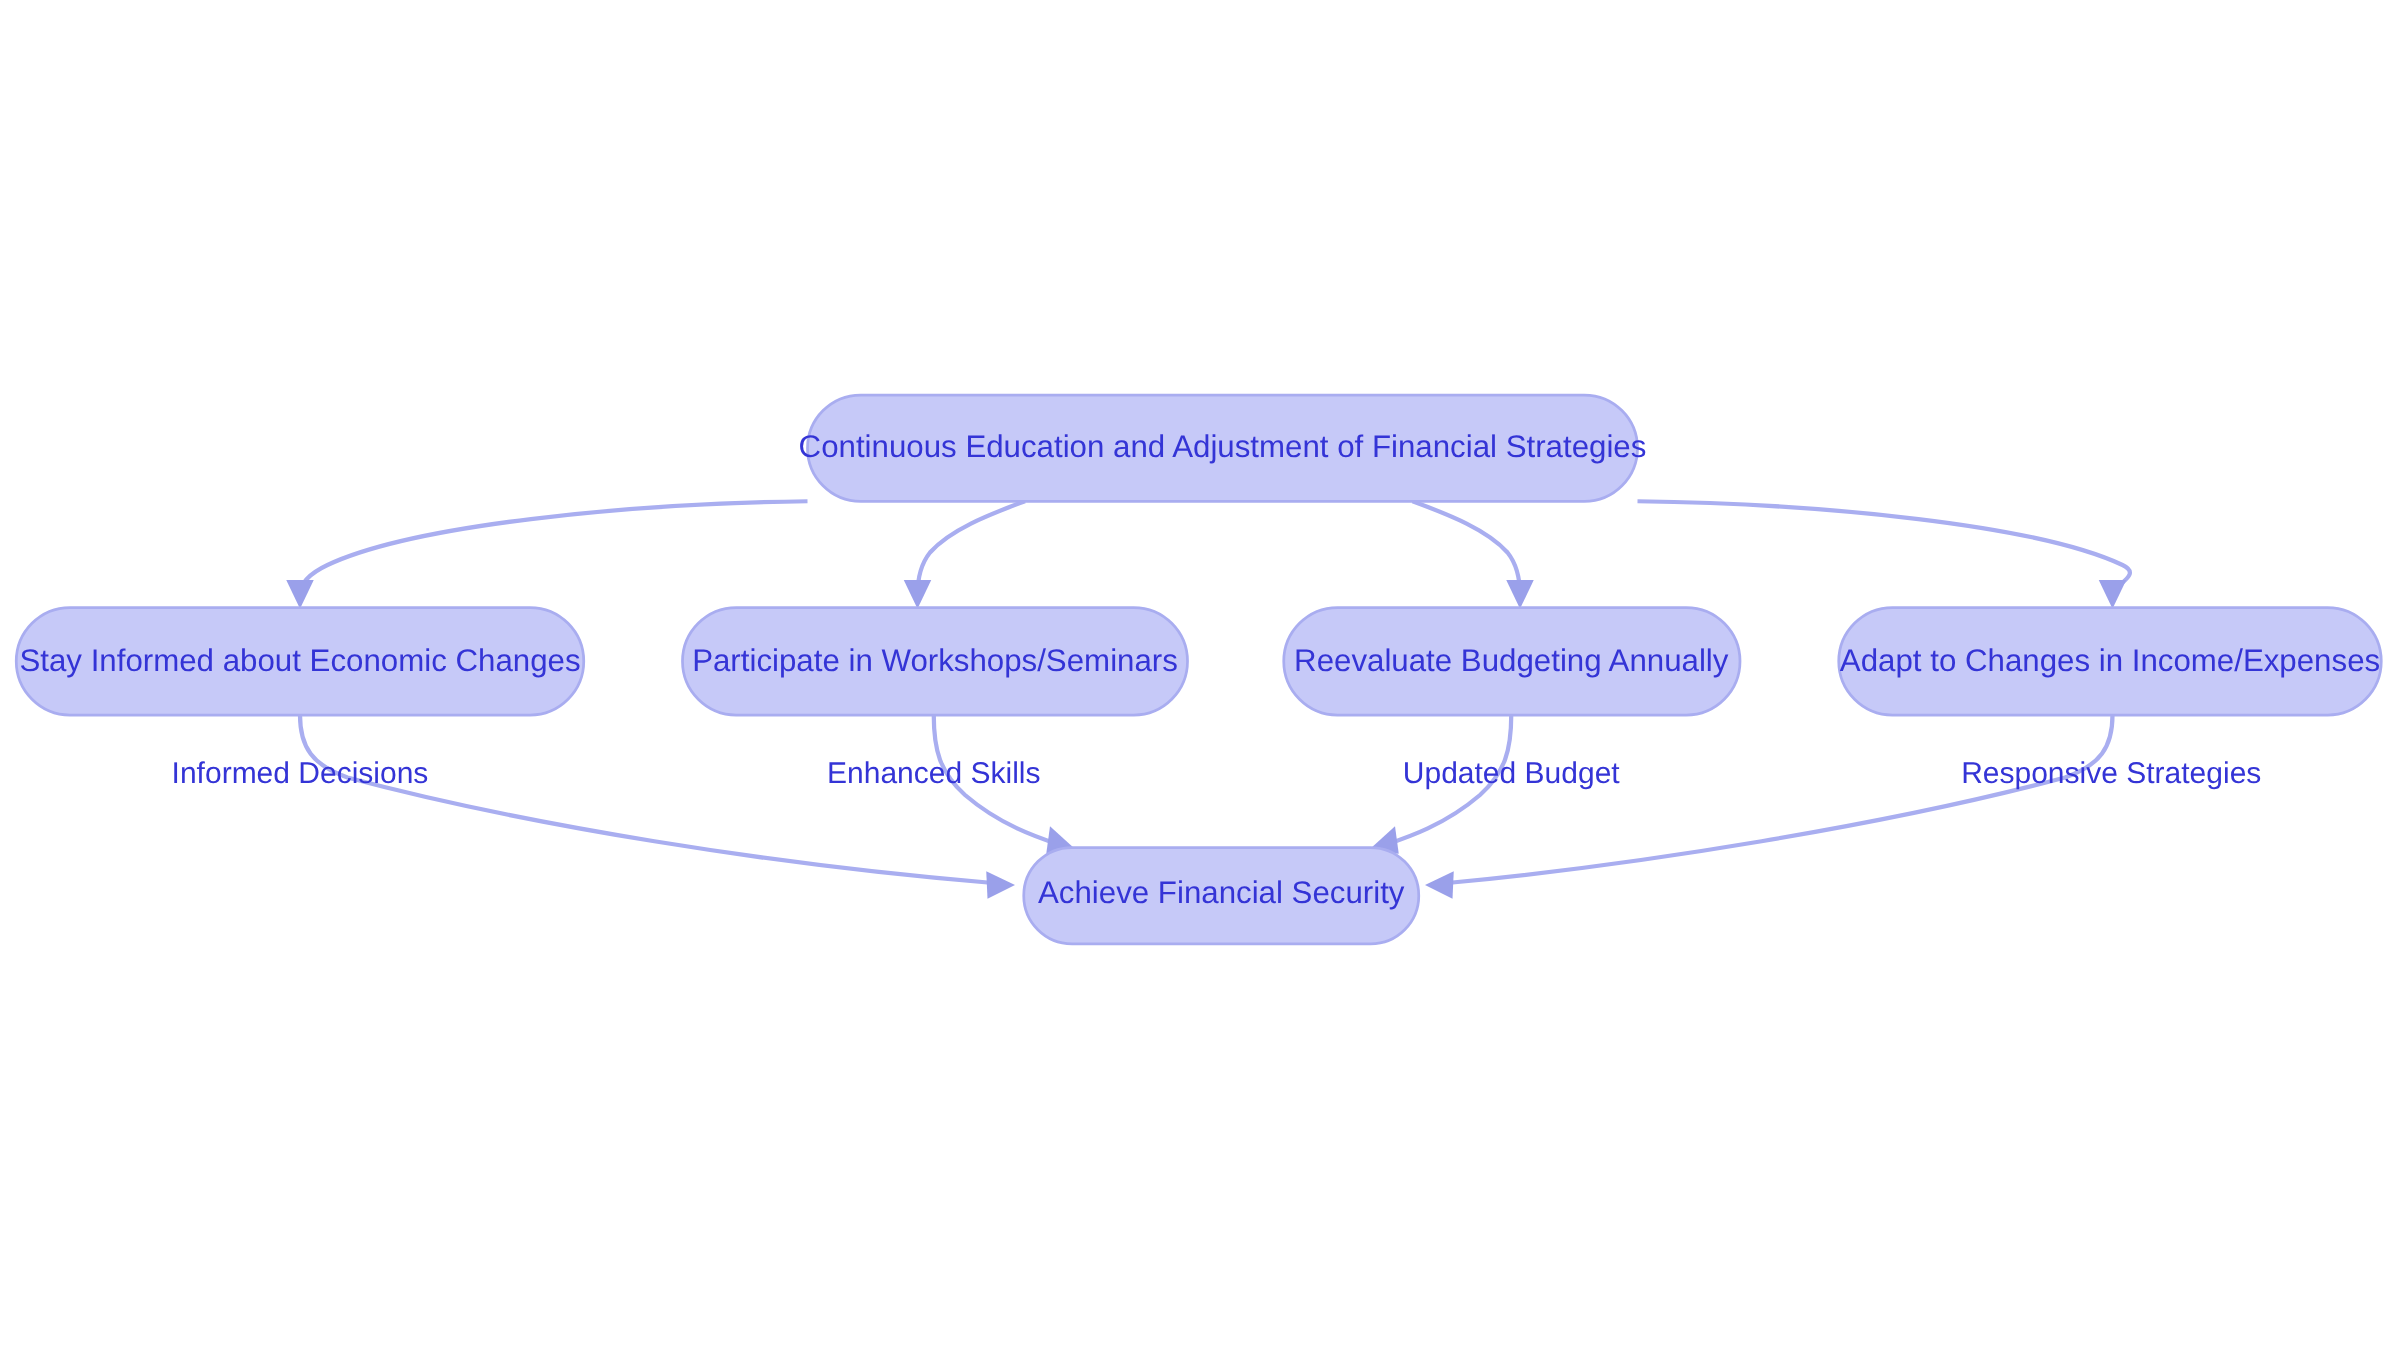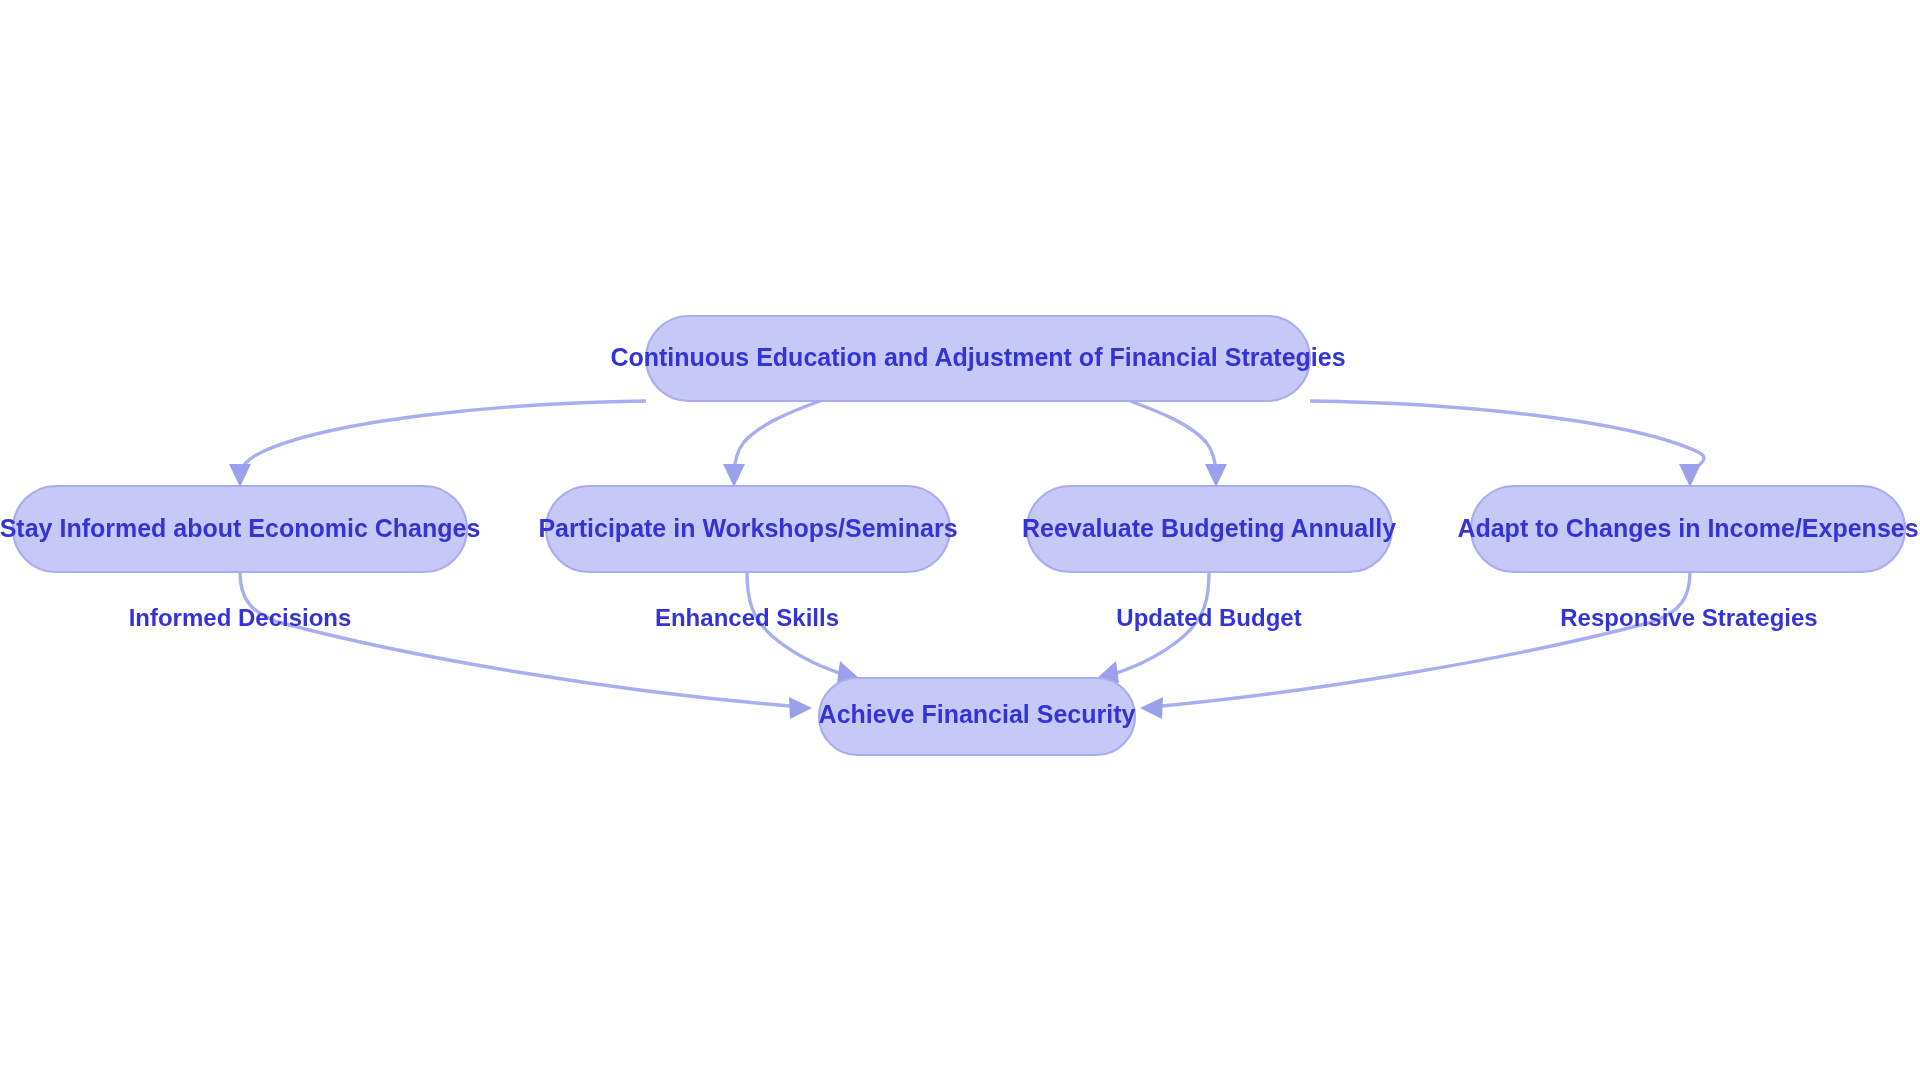--- a/index.html
+++ b/index.html
@@ -13,21 +13,20 @@
     position: relative;
     overflow: hidden;
     font-family: "Liberation Sans", sans-serif;
   }
   #flow-root {
     position: absolute;
     left: 0;
     top: 0;
     width: 1920px;
     height: 1083px;
-    font-weight: bold;
   }
   svg.flow-canvas {
     position: absolute;
     left: 0;
     top: 0;
     width: 1920px;
     height: 1083px;
     display: block;
   }
   .node-rect {

